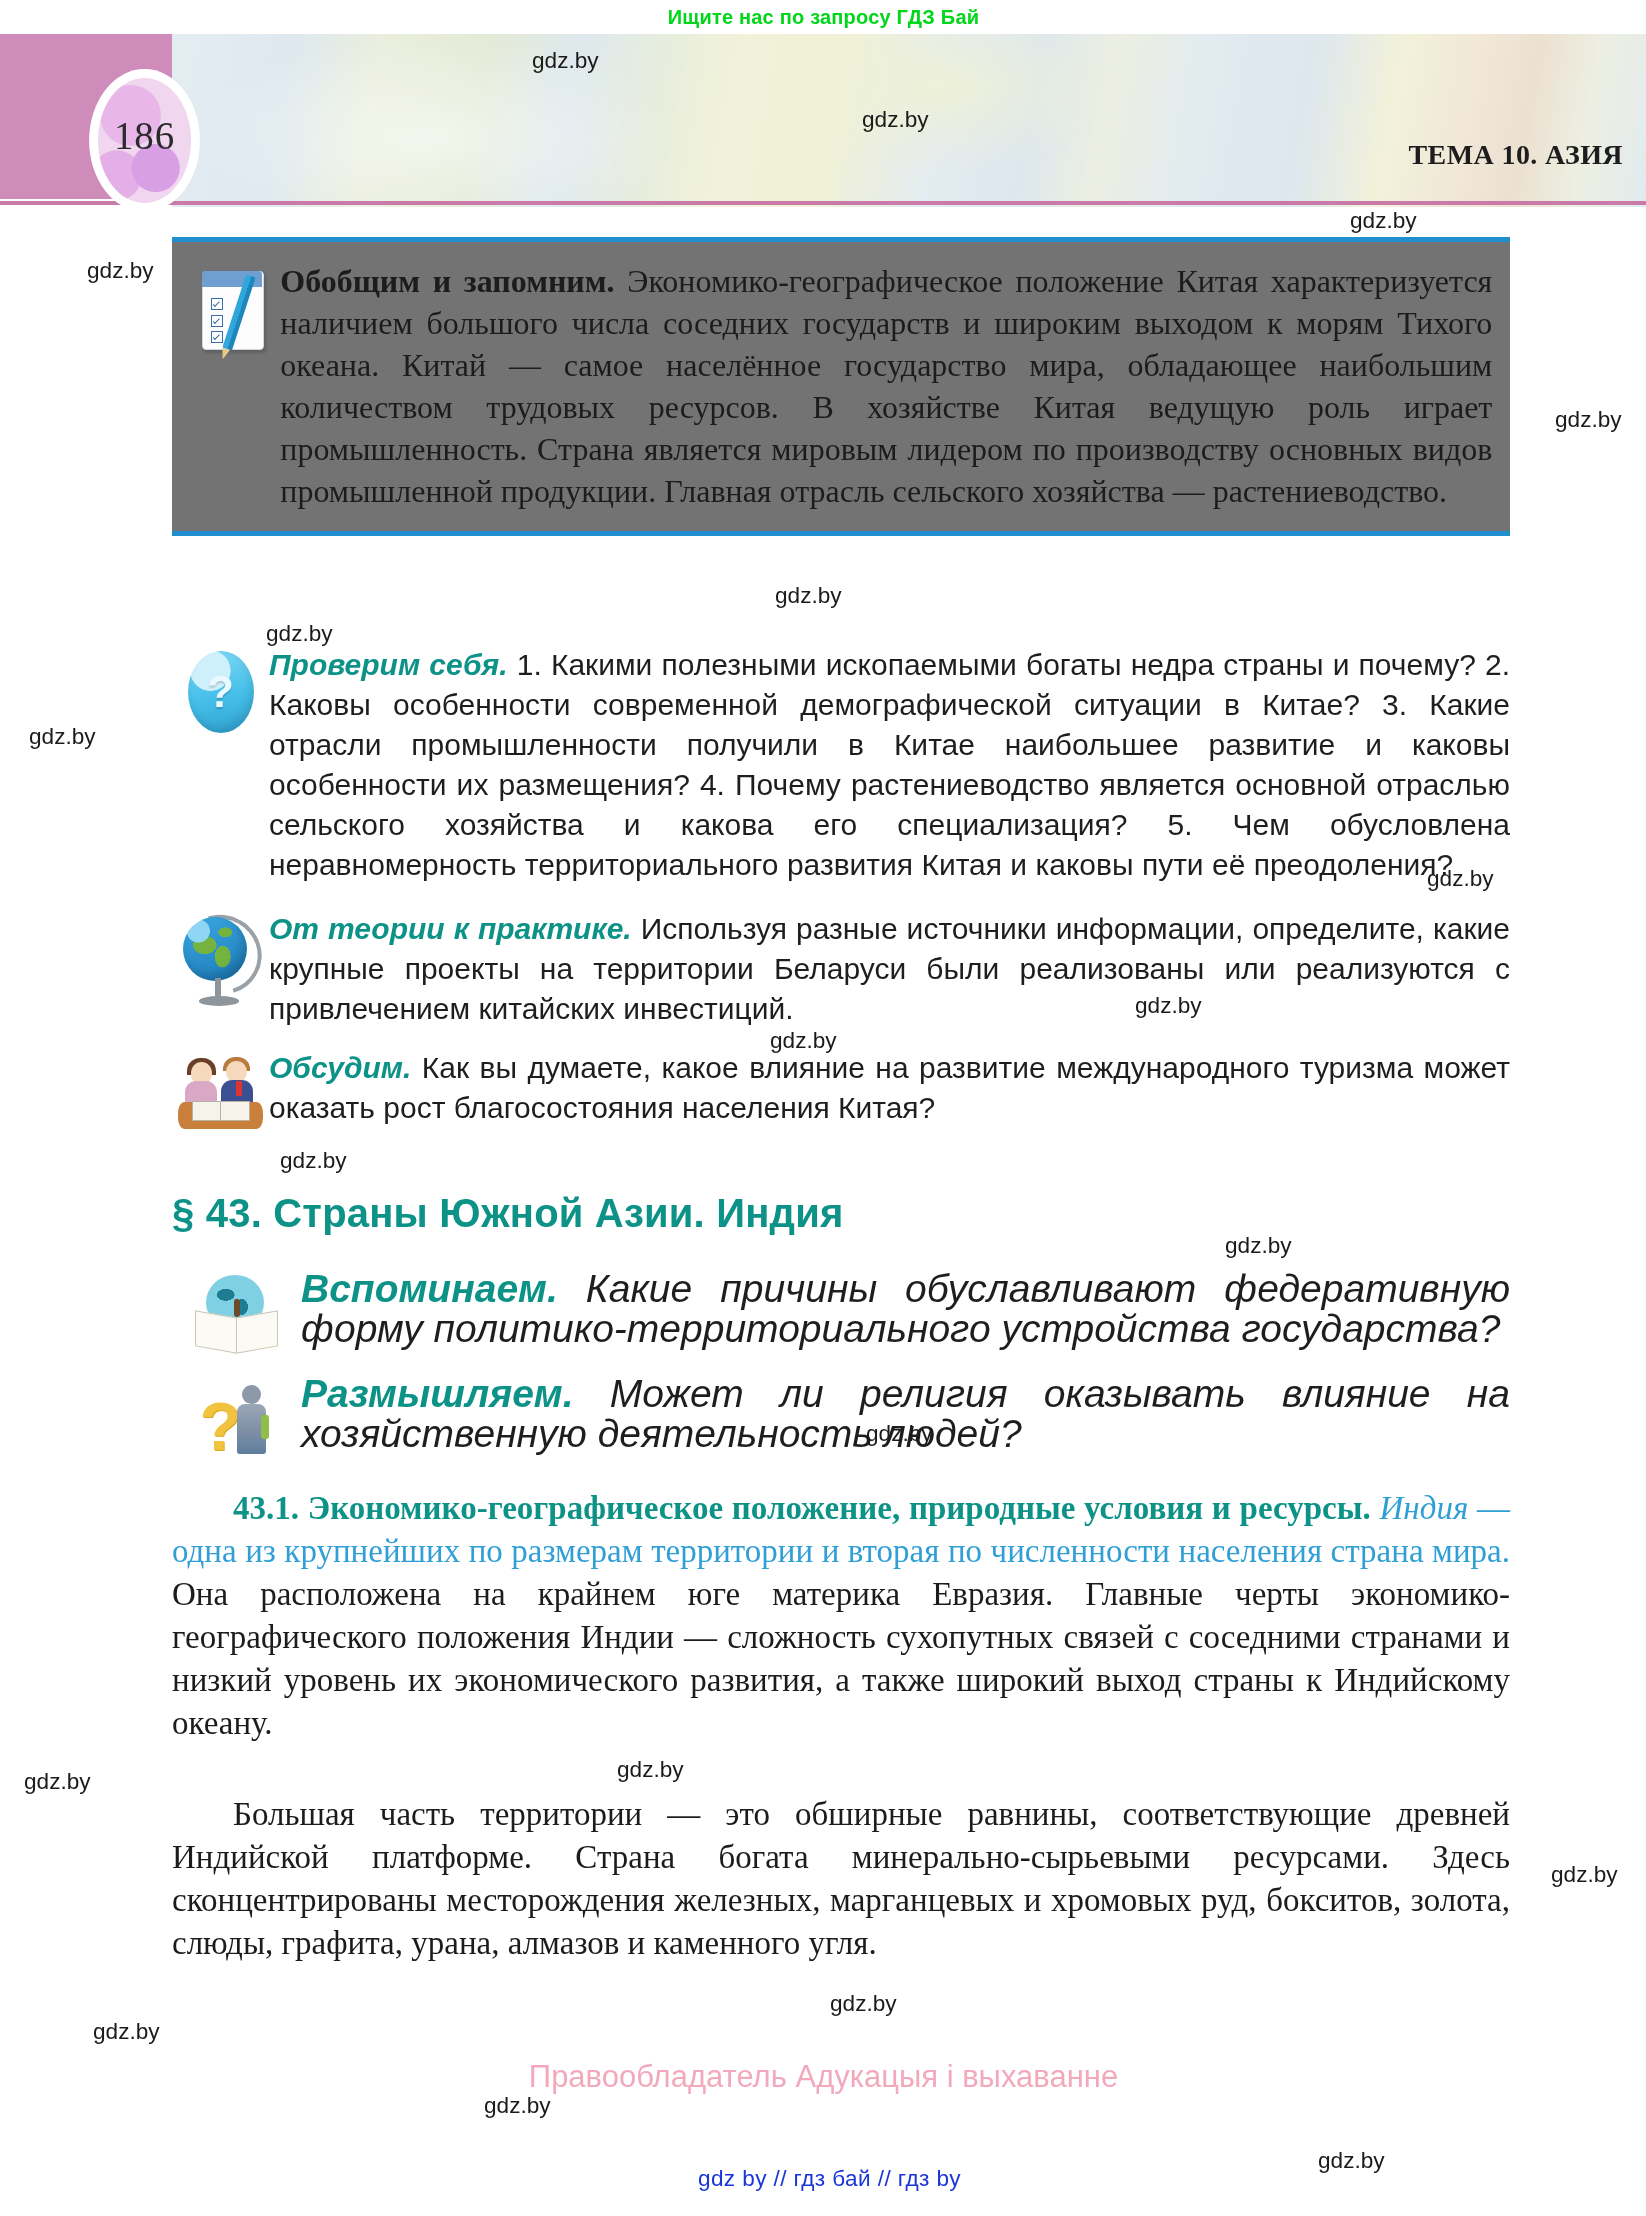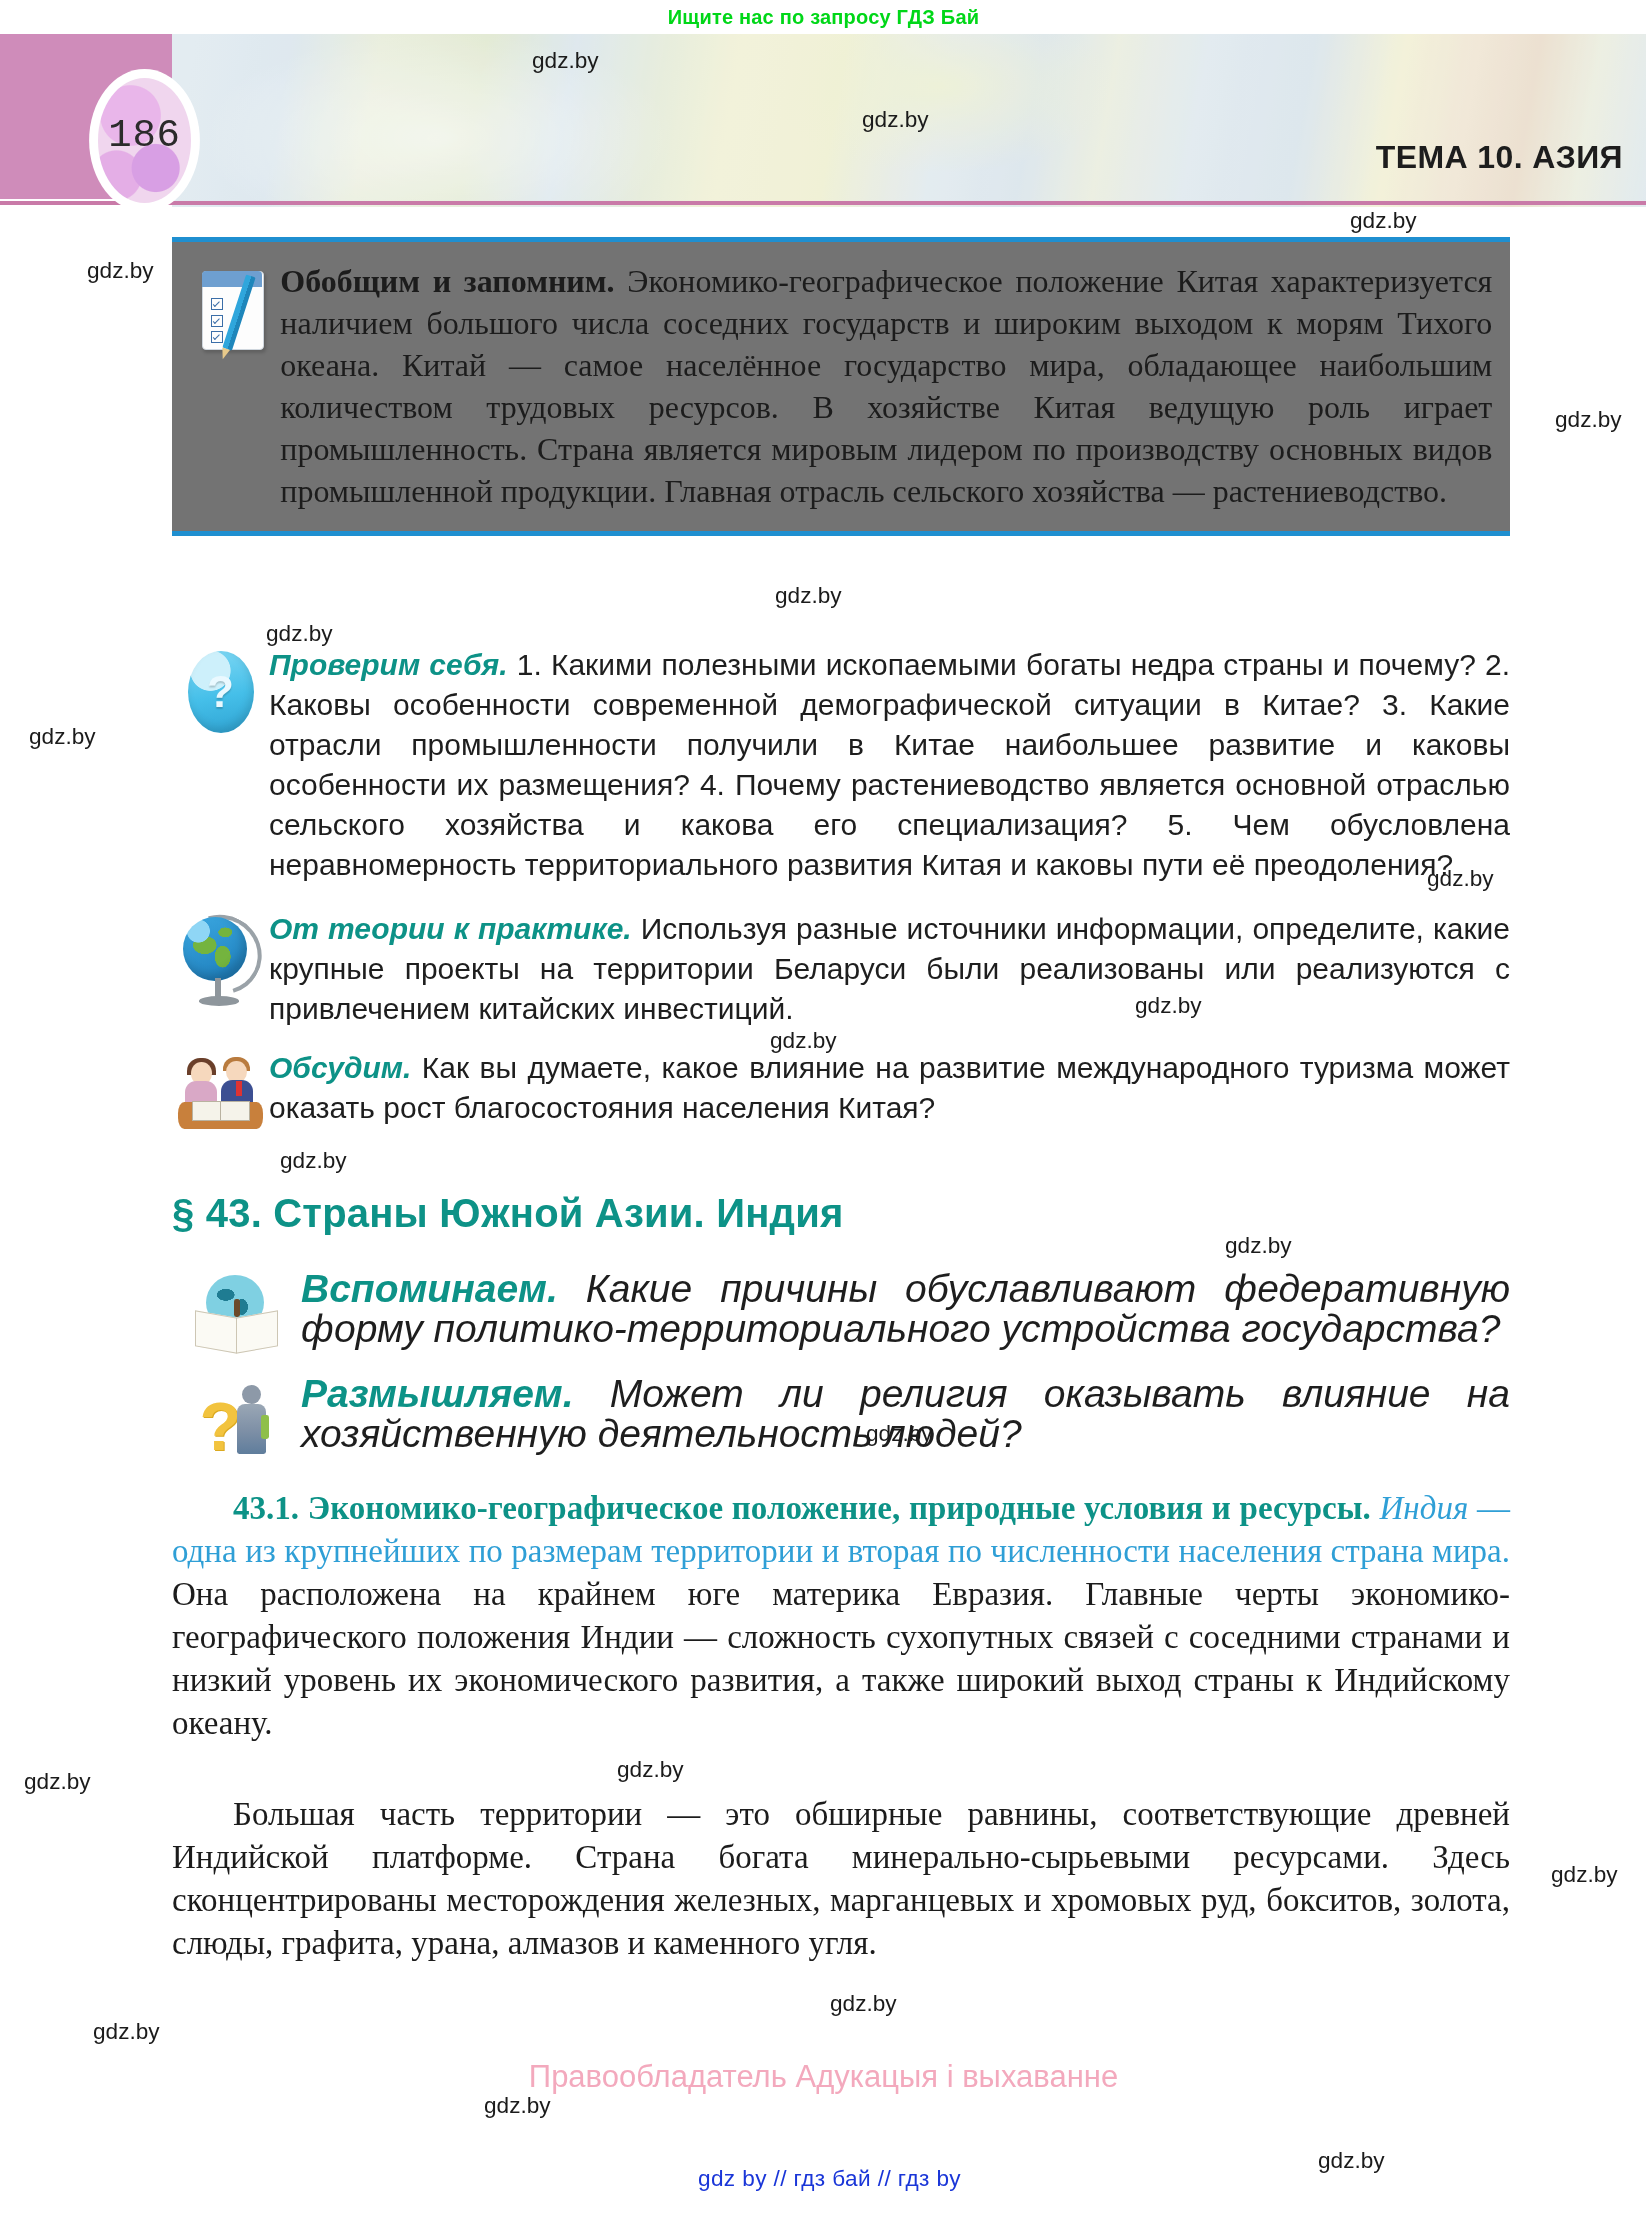--- a/index.html
+++ b/index.html
@@ -62,28 +62,28 @@
       radial-gradient(circle at 35% 30%, #e9b6ea 0 28%, rgba(233,182,234,0) 29%),
       radial-gradient(circle at 62% 72%, #d89fe4 0 22%, rgba(216,159,228,0) 23%),
       radial-gradient(circle at 20% 78%, #e4aee6 0 20%, rgba(228,174,230,0) 21%),
       #f0d6ee;
     box-shadow:0 0 0 8.9px #ffffff;
     display:flex;align-items:center;justify-content:center;
     transform:translateY(-47px);
     z-index:6;
   }
   .page-number{
-    font-family:Liberation Mono, monospace;
+    font-family:Liberation Serif, serif;
     font-size:39px;color:#2b2b2b;letter-spacing:0.8px;
     position:relative;top:-4.8px;
   }
   .topic-title{
     position:absolute;right:24px;top:139px;
-    font-family:Liberation Sans, sans-serif;
-    font-size:32px;font-weight:700;color:#1d1d1d;letter-spacing:0.4px;
+    font-family:Liberation Serif, serif;
+    font-size:28px;font-weight:700;color:#1d1d1d;letter-spacing:0.4px;
     z-index:5;
     margin-left:6px;
   }
 
   
   .summary-box{
     position:absolute;left:172px;top:237px;width:1338px;
     border-top:5.6px solid #1f8fd0;
     border-bottom:5.6px solid #1f8fd0;
     background:#737373;

